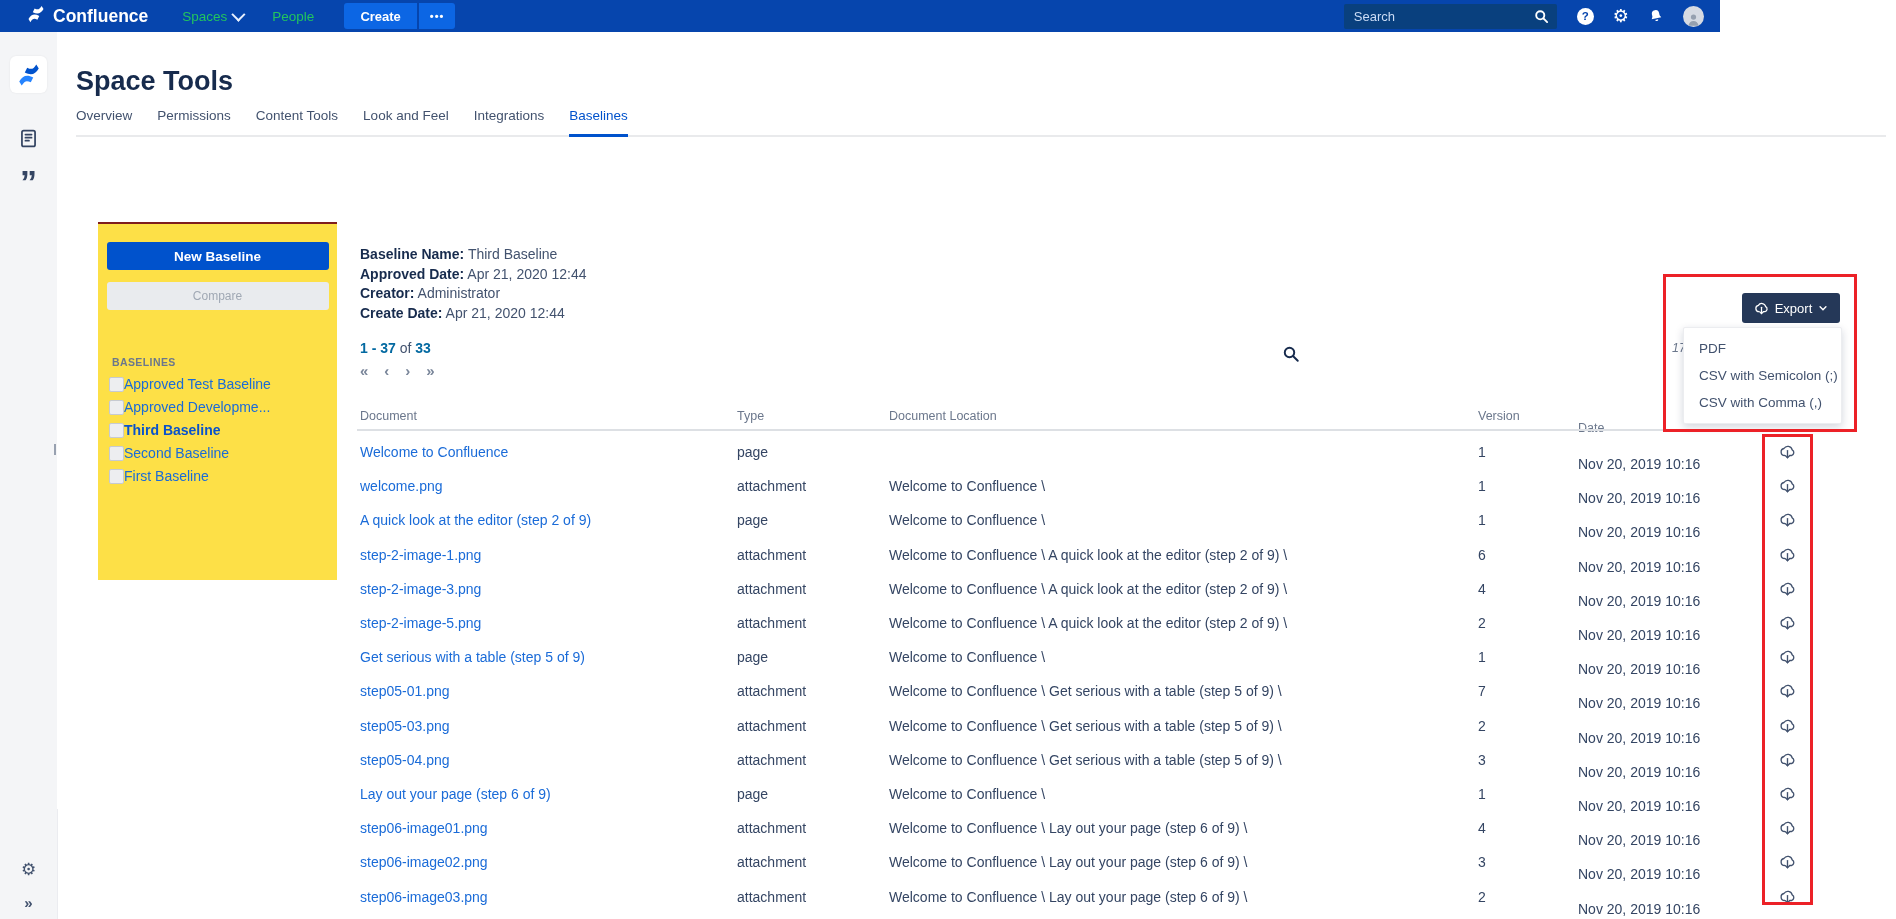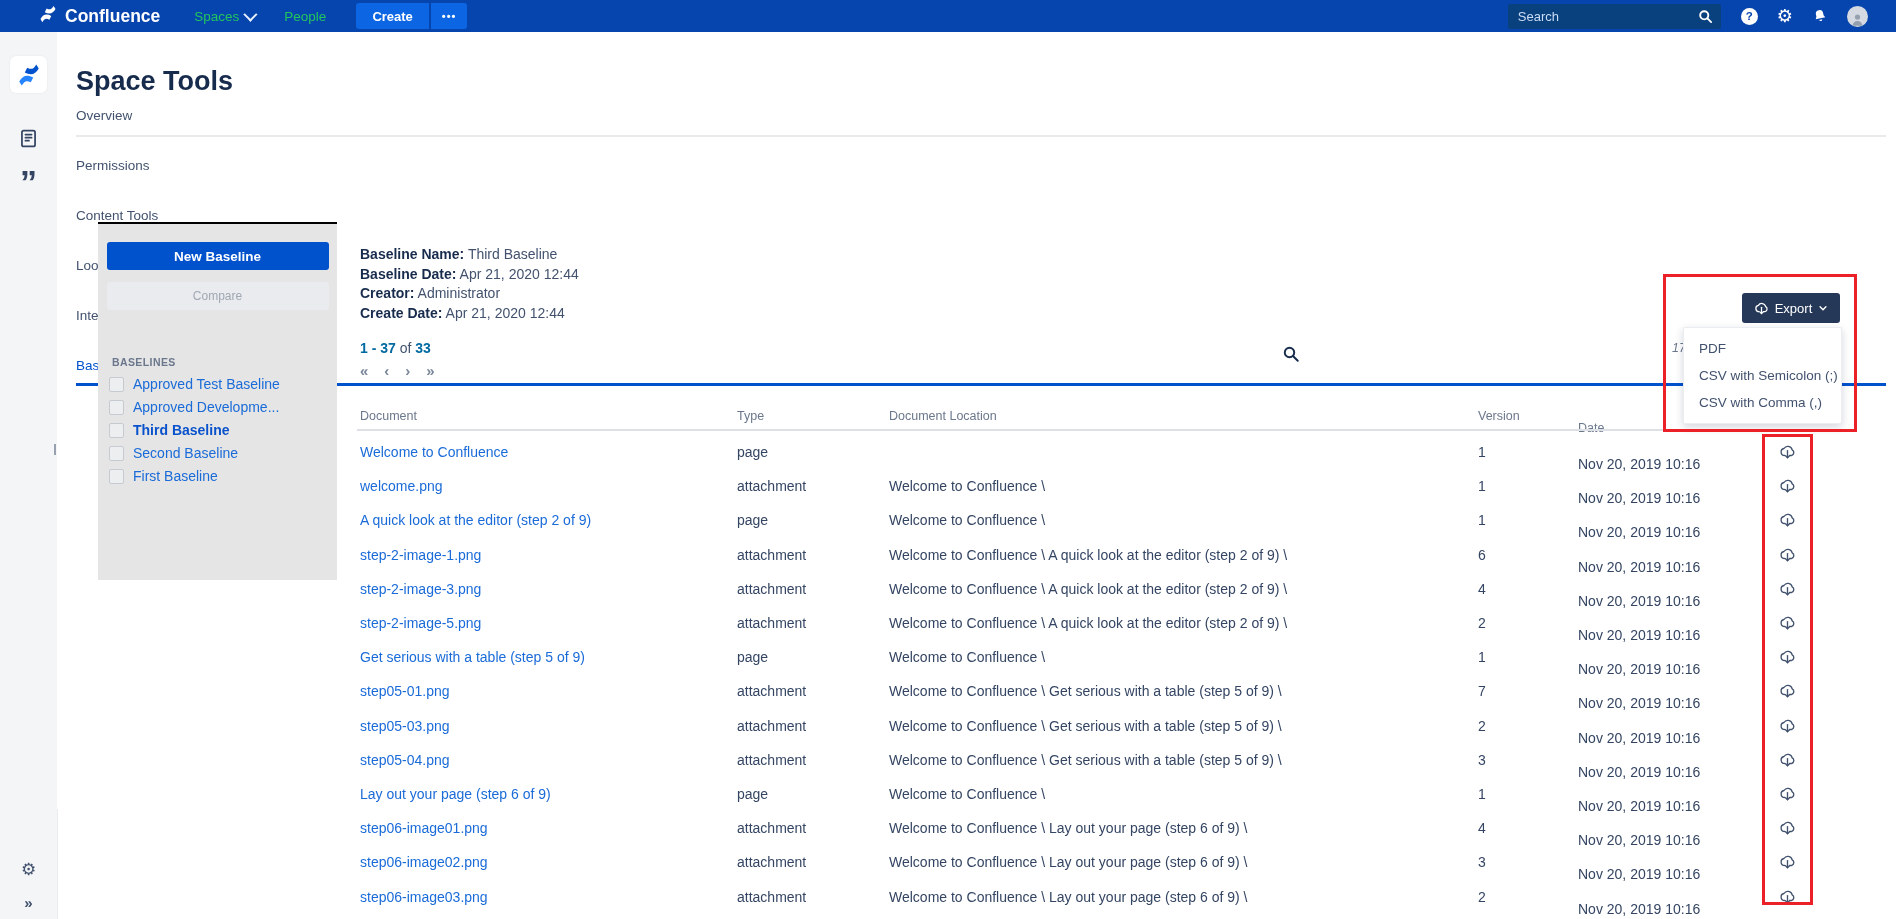--- a/index.html
+++ b/index.html
@@ -1,20 +1,20 @@
 <!DOCTYPE html>
 <html><head>
 <meta charset="utf-8">
 <style>
   html,body{margin:0;padding:0;}
   body{font-family:"Liberation Sans",sans-serif;background:#fff;}
   .root{position:relative;width:1896px;height:919px;overflow:hidden;background:#fff;}
 
   
-  .topnav{position:absolute;left:0;top:0;width:1896px;height:32px;background:#0645AD;display:flex;align-items:center;box-sizing:border-box;padding:0 26px;}
+  .topnav{position:absolute;left:0;top:0;width:1720px;height:32px;background:#0645AD;display:flex;align-items:center;box-sizing:border-box;padding:0 14px;}
   .brand{display:flex;align-items:center;gap:7px;color:#fff;font-size:17.5px;font-weight:700;margin-left:12px;margin-right:34px;cursor:pointer;}
   .nav-link{color:#22c55e;font-size:13.5px;margin-right:30px;display:flex;align-items:center;gap:5px;cursor:pointer;}
   .nav-caret{width:8px;height:8px;display:inline-block;border-right:2px solid #E8F0FE;border-bottom:2px solid #E8F0FE;transform:rotate(45deg) translateY(-2px);}
   .create-btn{background:#0C66E4;color:#fff;border:none;font-weight:700;font-size:13px;height:26px;padding:0 16px;border-radius:3px 0 0 3px;font-family:inherit;cursor:pointer;}
   .more-btn{background:#0C66E4;color:#fff;border:none;font-weight:700;font-size:11px;height:26px;padding:0 11px;border-radius:0 3px 3px 0;margin-left:2px;font-family:inherit;letter-spacing:1px;cursor:pointer;}
   .nav-spacer{flex:1;}
   .nav-search{position:relative;width:213px;height:25px;background:#09407E;border-radius:2px;display:flex;align-items:center;margin-right:20px;}
   .nav-search input{background:transparent;border:none;outline:none;color:#fff;font-size:13px;padding:0 10px;width:170px;font-family:inherit;}
   .nav-search input::placeholder{color:#CBDCF5;}
   .nav-search svg{position:absolute;right:8px;top:5px;}
@@ -28,30 +28,30 @@
   .rail-logo{margin-top:24px;width:37px;height:37px;background:#fff;border-radius:6px;display:flex;align-items:center;justify-content:center;box-shadow:0 0 2px rgba(0,0,0,.08);cursor:pointer;}
   .rail-pages{margin-top:35px;cursor:pointer;}
   .rail-quote{margin-top:16px;font-size:34px;font-weight:700;color:#344563;line-height:26px;height:26px;overflow:hidden;cursor:pointer;}
   .rail-gear{margin-top:auto;color:#42526E;font-size:17px;cursor:pointer;}
   .rail-expand{margin-top:14px;margin-bottom:8px;color:#42526E;font-size:15px;font-weight:700;cursor:pointer;}
   .rail-grip{position:absolute;left:54px;top:444px;width:5px;height:11px;border-left:2px solid #98A1B0;border-right:2px solid #98A1B0;}
 
   
   .main{position:absolute;left:57px;top:32px;width:1839px;height:777px;background:#fff;}
   .page-title{position:absolute;left:19px;top:16px;font-size:27px;font-weight:600;color:#172B4D;}
-  .tabs{position:absolute;left:19px;top:76px;width:1810px;height:29px;border-bottom:2px solid #E9EAEC;display:flex;gap:25px;box-sizing:border-box;flex-direction:column;}
+  .tabs{position:absolute;left:19px;top:76px;width:1810px;height:29px;border-bottom:2px solid #E9EAEC;display:flex;gap:25px;box-sizing:border-box;}
   .tab{font-size:13.5px;color:#42526E;padding-bottom:10px;cursor:pointer;}
   .tab.active{color:#0052CC;font-weight:500;border-bottom:3px solid #0052CC;margin-bottom:-2px;}
 
   
-  .panel{position:absolute;left:41px;top:190px;width:239px;height:358px;background:#e5e5e5;border-top:2px solid #000000;box-sizing:border-box;}
+  .panel{position:absolute;left:41px;top:190px;width:239px;height:358px;background:#fde047;border-top:2px solid #7f1d1d;box-sizing:border-box;}
   .btn-new{display:block;margin:18px auto 0;width:222px;height:28px;background:#0052CC;color:#fff;font-weight:700;font-size:13.5px;border:none;border-radius:3px;font-family:inherit;cursor:pointer;}
   .btn-compare{display:block;margin:12px auto 0;width:222px;height:28px;background:#E9EBEE;color:#A0A8B4;font-size:12px;border:none;border-radius:3px;font-family:inherit;cursor:default;}
   .section-label{margin:46px 0 8px 14px;font-size:10.5px;font-weight:700;color:#6B778C;letter-spacing:.4px;}
-  .bitem{display:flex;align-items:center;gap:9px;margin:0 0 7px 11px;cursor:pointer;}
+  .bitem{display:flex;align-items:center;margin:0 0 7px 11px;cursor:pointer;}
   .cbox{width:13px;height:13px;background:#EDEEF0;border:1px solid #C6CAD1;border-radius:2px;flex:0 0 auto;}
   .blabel{font-size:14px;color:#1A6BD8;}
   .blabel.bold{font-weight:700;color:#0952CC;}
 
   
   .details{position:absolute;left:303px;top:213px;font-size:14px;line-height:19.6px;}
   .dlabel{font-weight:700;color:#172B4D;}
   .dvalue{color:#42526E;}
 
   
@@ -193,21 +193,21 @@
           </div>
           <div class="bitem">
             <span class="cbox"></span>
             <span class="blabel">First Baseline</span>
           </div>
         </div>
     </section>
 
     <section class="details" id="details">
         <div class="dline"><span class="dlabel">Baseline Name:</span><span class="dvalue"> Third Baseline</span></div>
-        <div class="dline"><span class="dlabel">Baseline Date:</span><span class="dvalue"> Apr 21, 2020 12:44</span></div>
+        <div class="dline"><span class="dlabel">Approved Date:</span><span class="dvalue"> Apr 21, 2020 12:44</span></div>
         <div class="dline"><span class="dlabel">Creator:</span><span class="dvalue"> Administrator</span></div>
         <div class="dline"><span class="dlabel">Create Date:</span><span class="dvalue"> Apr 21, 2020 12:44</span></div>
       </section>
 
     <div class="range"><b>1 - 37</b><span> of </span><b>33</b></div>
     <div class="pager" id="pager">
         <span>«</span>
         <span>‹</span>
         <span>›</span>
         <span>»</span>

